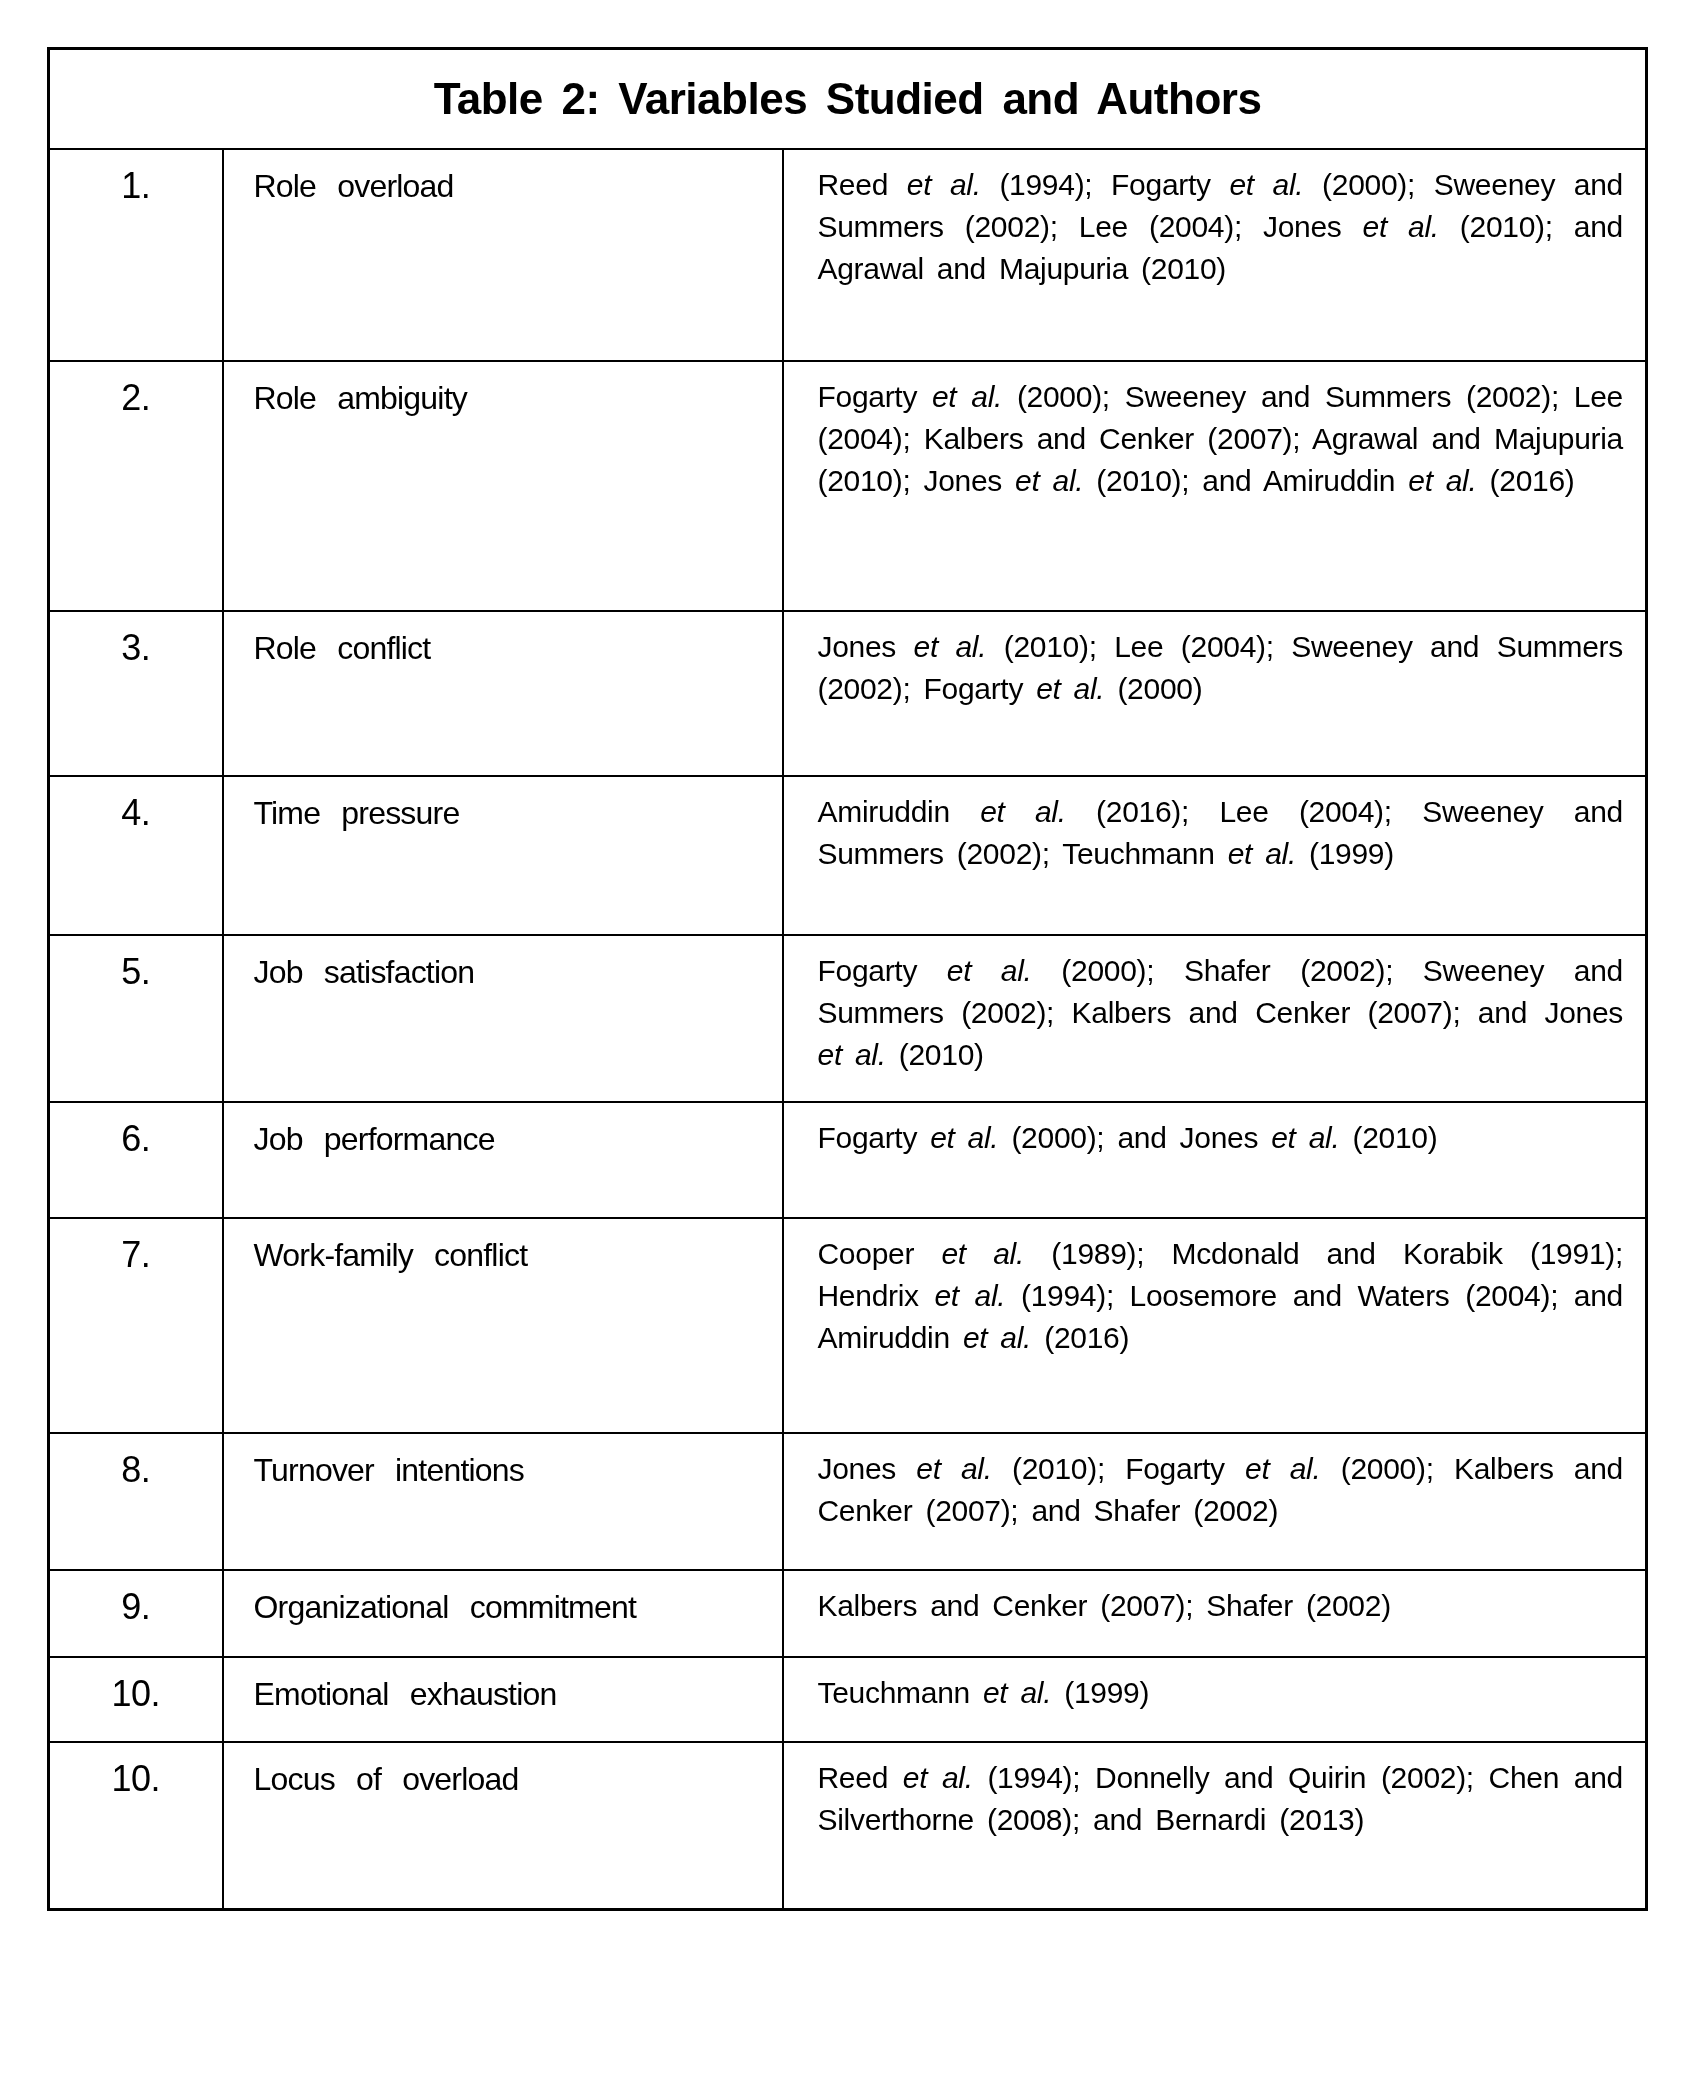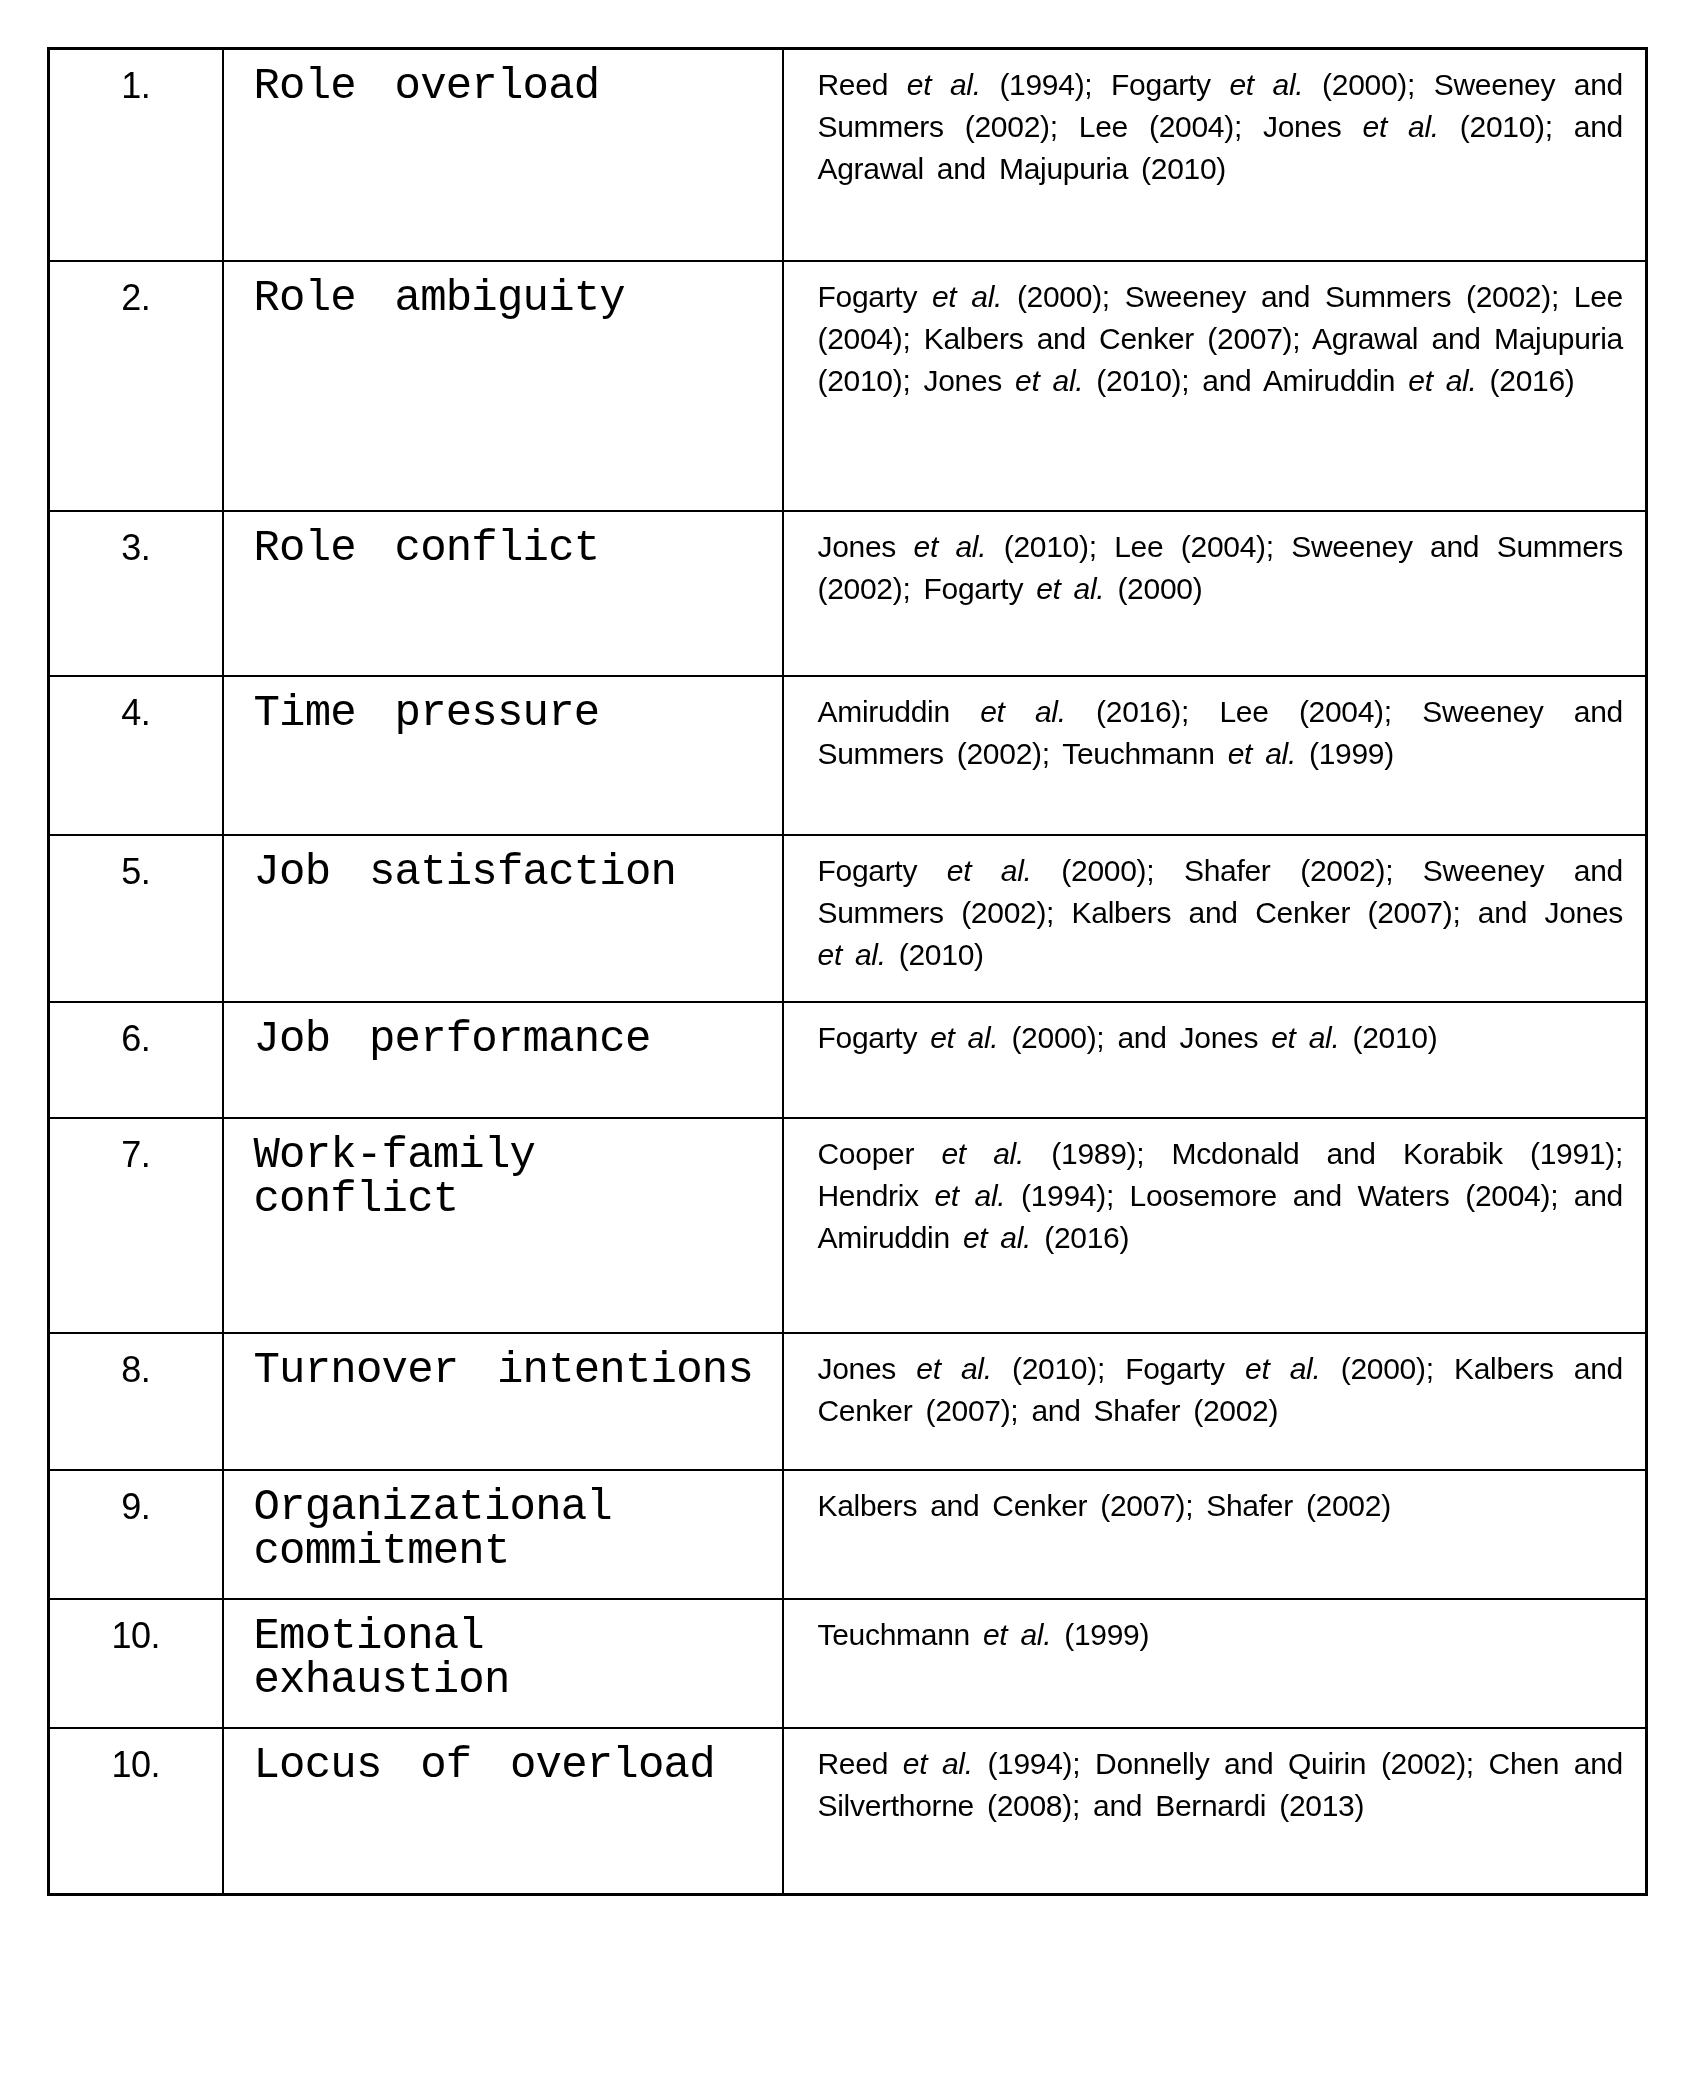--- a/index.html
+++ b/index.html
@@ -56,26 +56,25 @@
   }
   tr.header-row th.h-sno { font-size: 35px; }
 
   td.sno {
     font-size: 36px;
     text-align: center;
     padding-top: 15px;
     letter-spacing: -0.5px;
   }
   td.variable {
-    font-size: 44px;
+    font-size: 32px;
     padding: 14px 10px 25px 30px;
     word-spacing: 13px;
     letter-spacing: -0.8px;
     line-height: 44px;
-    font-family: Liberation Mono, monospace;
   }
   td.authors {
     font-size: 30px;
     line-height: 42px;
     padding: 14px 22px 24px 34px;
     text-align: justify;
     word-spacing: 5px;
     letter-spacing: -0.3px;
   }
   td.authors i { font-style: italic; }
@@ -83,20 +82,23 @@
 </head>
 <body>
 
 <table class="vtable">
   <colgroup>
     <col class="c-sno">
     <col class="c-var">
     <col class="c-auth">
   </colgroup>
   <thead>
+    <tr>
+      <th colspan="3" class="title-cell">Table 2: Variables Studied and Authors</th>
+    </tr>
   </thead>
   <tbody id="tbody">
       <tr style="height: 212px;">
         <td class="sno">1.</td>
         <td class="variable">Role overload</td>
         <td class="authors">Reed <i>et al.</i> (1994); Fogarty <i>et al.</i> (2000); Sweeney and Summers (2002); Lee (2004); Jones <i>et al.</i> (2010); and Agrawal and Majupuria (2010)</td>
       </tr>
       <tr style="height: 250px;">
         <td class="sno">2.</td>
         <td class="variable">Role ambiguity</td>

